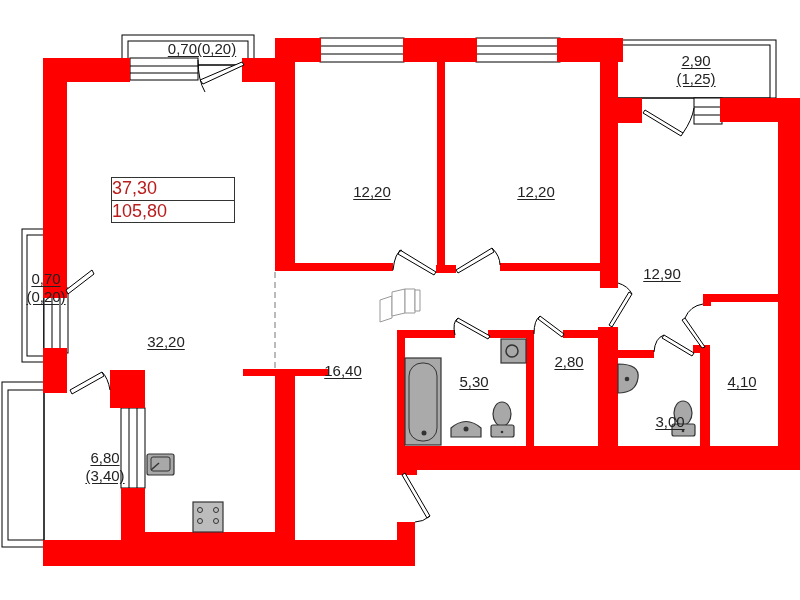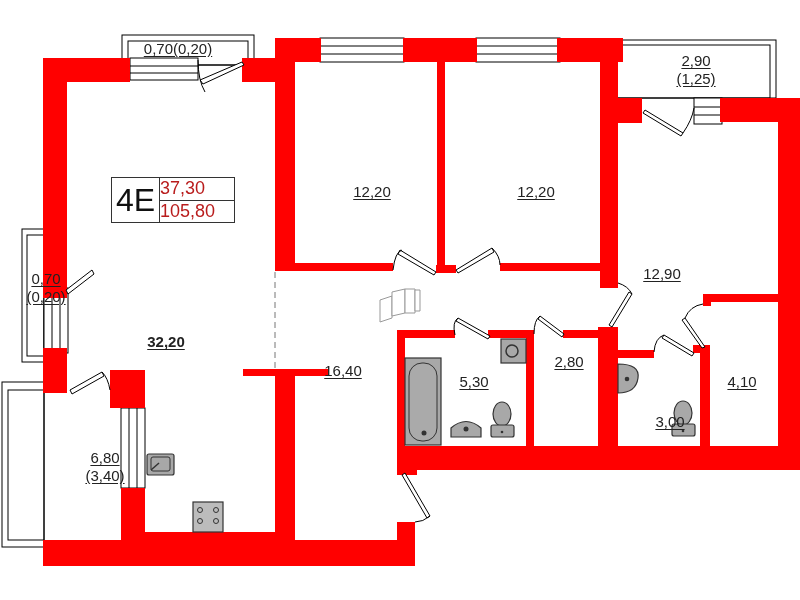--- a/index.html
+++ b/index.html
@@ -218,38 +218,37 @@
   <g>
     <rect class="fixture-light" x="193" y="502" width="30" height="30"></rect>
     <circle cx="200" cy="510" r="2.5" fill="none" stroke="#333" stroke-width="1"></circle>
     <circle cx="216" cy="510" r="2.5" fill="none" stroke="#333" stroke-width="1"></circle>
     <circle cx="200" cy="521" r="2.5" fill="none" stroke="#333" stroke-width="1"></circle>
     <circle cx="216" cy="521" r="2.5" fill="none" stroke="#333" stroke-width="1"></circle>
   </g>
 </svg>
 
 <div id="badge">
-  <div class="code">4E</div>
   <div class="areas">
     <div>37,30</div>
     <div>105,80</div>
   </div>
 </div>
 
-<div class="label" style="left:166px; top:333px;font-weight:bold;">32,20</div>
+<div class="label" style="left:166px; top:333px;">32,20</div>
 <div class="label" style="left:343px; top:327px;margin-top:35px;">16,40</div>
 <div class="label" style="left:372px; top:183px;">12,20</div>
 <div class="label" style="left:536px; top:183px;">12,20</div>
 <div class="label" style="left:662px; top:265px;">12,90</div>
 <div class="label" style="left:474px; top:373px;">5,30</div>
 <div class="label" style="left:569px; top:353px;">2,80</div>
 <div class="label" style="left:670px; top:373px;margin-top:40px;">3,00</div>
 <div class="label" style="left:742px; top:373px;">4,10</div>
 
-<div class="label" style="left:178px; top:40px;">0,70(0,20)</div>
+<div class="label" style="left:202px; top:40px;">0,70(0,20)</div>
 <div class="label" style="left:46px; top:250px;margin-top:20px;">
   <span>0,70</span>
   <span>(0,20)</span>
 </div>
 <div class="label" style="left:64px; top:449px;margin-left:41px;">
   <span>6,80</span>
   <span>(3,40)</span>
 </div>
 <div class="label" style="left:696px; top:52px;">
   <span>2,90</span>

